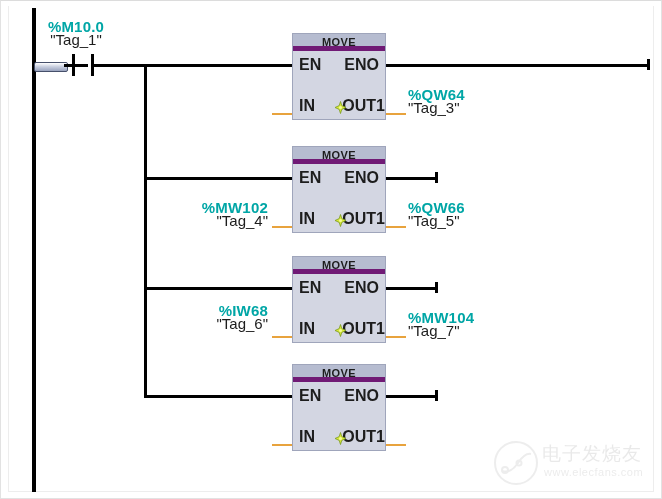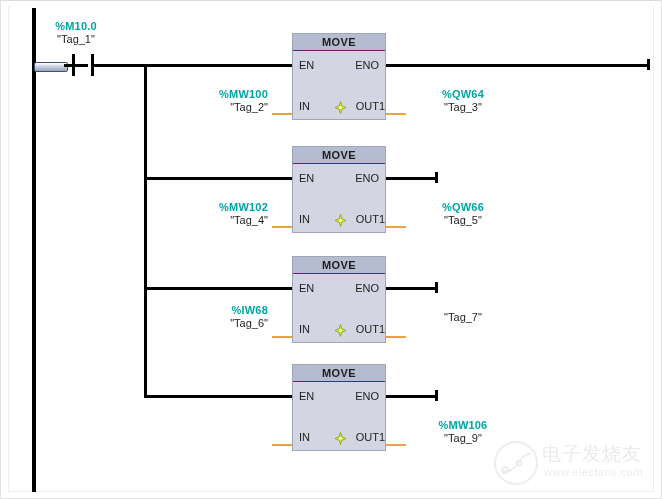--- a/index.html
+++ b/index.html
@@ -56,68 +56,69 @@
   .blk{
     position:absolute;
     width:94px;
     background:#d3d6e2;
     border:1px solid #9fa5bb;
     box-sizing:border-box;
   }
   .blk-hdr{
     height:17px;
     background:#b6bcd0;
-    border-bottom:1px solid #701a75;
+    border-bottom:5px solid #701a75;
     box-sizing:border-box;
     text-align:center;
     font-size:11px;
     font-weight:bold;
     color:#1d1d1d;
     line-height:16px;
     letter-spacing:.4px;
   }
   .blk-body{position:relative;height:68px;}
   .pin{
     position:absolute;
-    font-size:11px;
+    font-size:16px;
     color:#1d1d1d;
     line-height:12px;
     white-space:nowrap;
+    font-weight:bold;
   }
   .pin.en{left:6px;top:8px;}
   .pin.eno{right:6px;top:8px;}
   .pin.in{left:6px;bottom:7px;}
   .pin.out{right:0;bottom:7px;}
 
   
   .sparkle{
     position:absolute;
     left:41px;bottom:5px;
     width:13px;height:13px;
   }
 
   
   .operand{
     position:absolute;
-    font-size:11px;
+    font-size:15px;
     line-height:13px;
     white-space:nowrap;
   }
   .operand .addr{
     display:block;
     color:#00a6a6;
     font-weight:bold;
     letter-spacing:.2px;
   }
   .operand .tagname{
     display:block;
     color:#1d1d1d;
   }
   .operand.right-al{text-align:right;}
-  .operand.left-al{text-align:center;}
+  .operand.left-al{text-align:left;}
 
   
   .stub{position:absolute;height:2px;background:#e8a33d;}
 
   
   .term{position:absolute;width:3px;height:11px;background:#000000;}
 
   
   .watermark{
     position:absolute;
@@ -183,24 +184,20 @@
       <svg class="sparkle" viewBox="0 0 13 13">
         <path d="M6.5 0.5 L7.8 4.6 L12 6.5 L7.8 8.4 L6.5 12.5 L5.2 8.4 L1 6.5 L5.2 4.6 Z" fill="#d8e83a" stroke="#7c9c22" stroke-width="0.8"></path>
         <circle cx="6.5" cy="6.5" r="1.5" fill="#f4fb9a"></circle>
       </svg>
     </div>
   </div>
 
   <div class="wire-h" style="left:386px;top:64px;width:264px;"></div>
   <div class="term" style="left:647px;top:59px;"></div>
 
-  <div class="operand right-al" style="left:186px;top:88px;width:82px;">
-    <span class="addr">%MW100</span>
-    <span class="tagname">"Tag_2"</span>
-  </div>
   <div class="stub" style="left:272px;top:113px;width:20px;"></div>
 
   <div class="stub" style="left:386px;top:113px;width:20px;"></div>
   <div class="operand left-al" style="left:408px;top:88px;width:110px;">
     <span class="addr">%QW64</span>
     <span class="tagname">"Tag_3"</span>
   </div>
 
   <div class="wire-h" style="left:144px;top:177px;width:150px;"></div>
   <div class="blk" style="left:292px;top:146px;">
@@ -247,20 +244,21 @@
   <div class="wire-h" style="left:386px;top:287px;width:52px;"></div>
   <div class="term" style="left:435px;top:282px;"></div>
 
   <div class="operand right-al" style="left:186px;top:304px;width:82px;">
     <span class="addr">%IW68</span>
     <span class="tagname">"Tag_6"</span>
   </div>
   <div class="stub" style="left:272px;top:336px;width:20px;"></div>
   <div class="stub" style="left:386px;top:336px;width:20px;"></div>
   <div class="operand left-al" style="left:408px;top:311px;width:110px;">
+    <span class="addr">%MW104</span>
     <span class="tagname">"Tag_7"</span>
   </div>
 
   <div class="wire-h" style="left:144px;top:395px;width:150px;"></div>
   <div class="blk" style="left:292px;top:364px;">
     <div class="blk-hdr">MOVE</div>
     <div class="blk-body">
       <span class="pin en">EN</span>
       <span class="pin eno">ENO</span>
       <span class="pin in">IN</span>
@@ -269,24 +267,20 @@
         <path d="M6.5 0.5 L7.8 4.6 L12 6.5 L7.8 8.4 L6.5 12.5 L5.2 8.4 L1 6.5 L5.2 4.6 Z" fill="#d8e83a" stroke="#7c9c22" stroke-width="0.8"></path>
         <circle cx="6.5" cy="6.5" r="1.5" fill="#f4fb9a"></circle>
       </svg>
     </div>
   </div>
   <div class="wire-h" style="left:386px;top:395px;width:52px;"></div>
   <div class="term" style="left:435px;top:390px;"></div>
 
   <div class="stub" style="left:272px;top:444px;width:20px;"></div>
   <div class="stub" style="left:386px;top:444px;width:20px;"></div>
-  <div class="operand left-al" style="left:408px;top:419px;width:110px;">
-    <span class="addr">%MW106</span>
-    <span class="tagname">"Tag_9"</span>
-  </div>
 
   <div class="watermark">
     <svg class="wm-logo" width="48" height="48" viewBox="0 0 48 48">
       <circle cx="24" cy="24" r="21" fill="none" stroke="#c4c4c4" stroke-width="2"></circle>
       <path d="M10 32 C16 34 22 30 26 24 C30 18 34 14 39 15" fill="none" stroke="#c4c4c4" stroke-width="2"></path>
       <circle cx="13" cy="31" r="3" fill="none" stroke="#c4c4c4" stroke-width="2"></circle>
       <circle cx="27" cy="24" r="2.5" fill="none" stroke="#c4c4c4" stroke-width="2"></circle>
     </svg>
     <div class="wm-cn">电子发烧友</div>
     <div class="wm-url">www.elecfans.com</div>

